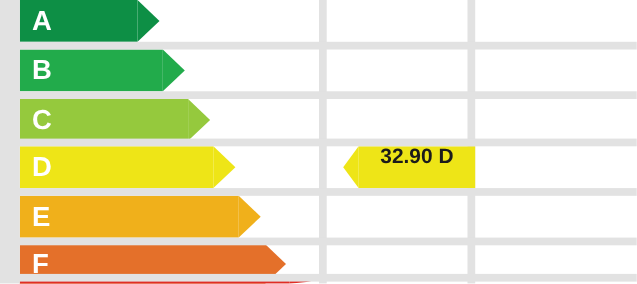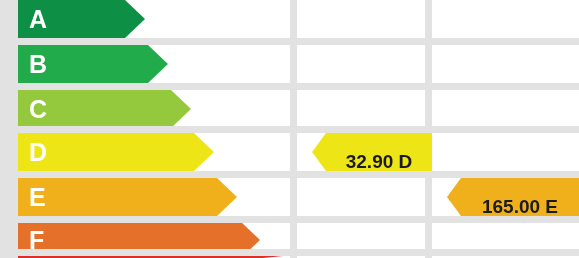--- a/index.html
+++ b/index.html
@@ -85,21 +85,21 @@
     display: flex;
     align-items: stretch;
   }
   .badge-tip {
     width: 0;
     height: 0;
   }
   .badge-body {
     flex: 1;
     display: flex;
-    align-items: flex-end;
+    align-items: flex-start;
     justify-content: center;
   }
   .badge-text {
     color: #1b1b1b;
     font-weight: bold;
     font-size: 19px;
     line-height: 1;
     font-family: "Liberation Sans", sans-serif;
     white-space: nowrap;
   }
@@ -154,26 +154,20 @@
     </div>
   </div>
 
   <div class="row" id="row-E" style="top:178px;height:38px;">
     <div class="band" id="band-E">
       <div class="band-body" id="bbody-E" style="background: rgb(240, 176, 27); width: 199px;">
         <span class="band-letter">E</span>
       </div>
       <div class="band-tip" id="btip-E" style="border-top: 19px solid transparent; border-bottom: 19px solid transparent; border-left: 20px solid rgb(240, 176, 27);"></div>
     </div>
-    <div class="badge" id="badge-1" style="left: 447px; width: 132px;">
-      <div class="badge-tip" id="badge-tip-1" style="border-top: 19px solid transparent; border-bottom: 19px solid transparent; border-right: 14px solid rgb(240, 176, 27);"></div>
-      <div class="badge-body" id="badge-body-1" style="background: rgb(240, 176, 27);">
-        <span class="badge-text">165.00 E</span>
-      </div>
-    </div>
   </div>
 
   <div class="row" id="row-F" style="top:221px;height:38px;">
     <div class="band" id="band-F">
       <div class="band-body" id="bbody-F" style="background: rgb(228, 112, 42); width: 222px;">
         <span class="band-letter">F</span>
       </div>
       <div class="band-tip" id="btip-F" style="border-top: 19px solid transparent; border-bottom: 19px solid transparent; border-left: 20px solid rgb(228, 112, 42);"></div>
     </div>
   </div>

